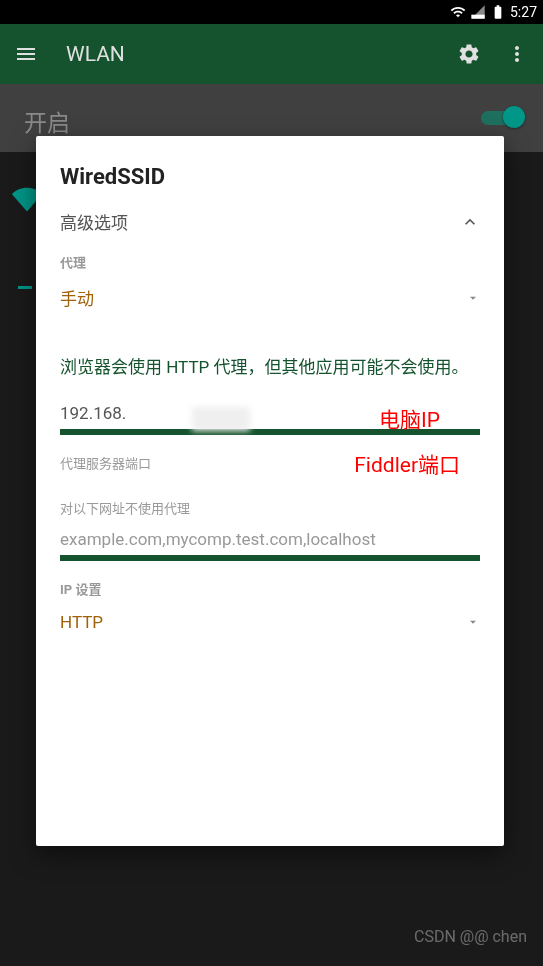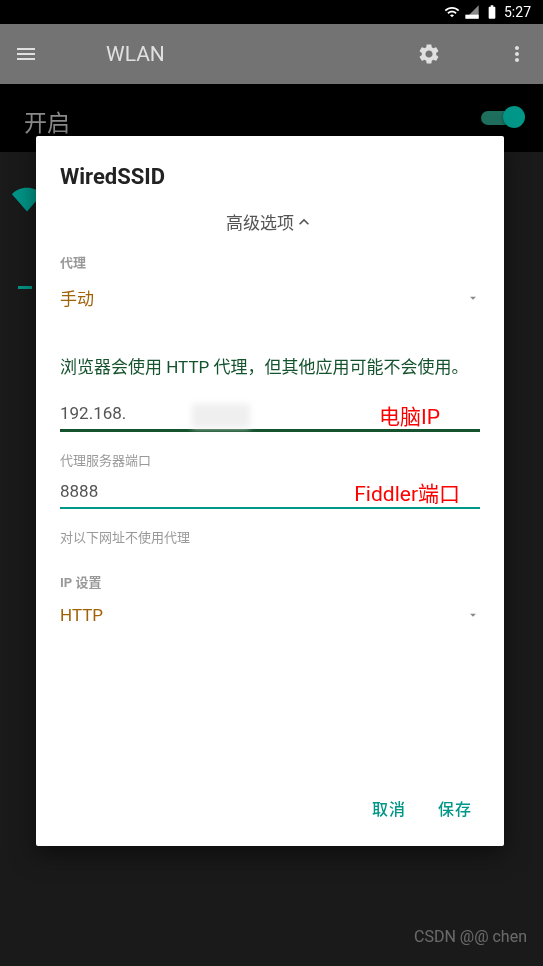--- a/index.html
+++ b/index.html
@@ -1,51 +1,51 @@
 <!DOCTYPE html>
 <html><head>
   <meta charset="utf-8">
   <style>
     * { margin: 0; padding: 0; box-sizing: border-box; font-family: Roboto, "Noto Sans CJK SC", sans-serif; }
     body { width: 543px; height: 966px; background: #1a1a1a; position: relative; overflow: hidden; }
     
-    .status-bar { height: 24px; background: #000; display: flex; justify-content: flex-end; align-items: center; padding: 0 12px; gap: 4px; color: #fff; font-size: 14px; }
+    .status-bar { height: 24px; background: #000; display: flex; justify-content: flex-end; align-items: center; padding: 0 6px; gap: 4px; color: #fff; font-size: 14px; }
     .status-bar svg { width: 16px; height: 16px; }
     
-    .app-bar { height: 60px; background: #737373; display: flex; align-items: center; padding: 0 14px; color: #fff; gap: 40px; }
+    .app-bar { height: 60px; background: #14532d; display: flex; align-items: center; padding: 0 14px; color: #fff; }
     .app-bar .menu { width: 24px; height: 24px; margin-right: 28px; }
     .app-title { font-size: 21px; color: #e0e0e0; flex: 1; }
     .app-bar .action { width: 24px; height: 24px; margin-left: 24px; }
     
-    .sub-header { background: #000000; padding: 20px 24px 14px; position: relative; }
+    .sub-header { background: #404040; padding: 20px 24px 14px; position: relative; }
     .sub-title { font-size: 23px; color: #8a8a8a; }
     .toggle { position: absolute; right: 18px; top: 22px; width: 44px; height: 24px; }
     .toggle-track { width: 38px; height: 14px; background: #1f6f5f; border-radius: 10px; position: absolute; top: 5px; }
     .toggle-thumb { width: 22px; height: 22px; background: #009688; border-radius: 50%; position: absolute; right: 0; box-shadow: 0 1px 3px rgba(0,0,0,0.4); }
     
     .bg-wifi { position: absolute; left: 12px; top: 184px; }
     .bg-wifi svg { width: 30px; height: 30px; fill: #009688; }
     .bg-line { position: absolute; left: 18px; top: 286px; width: 14px; height: 3px; background: #009688; }
     
     .dialog { position: absolute; left: 36px; top: 136px; width: 468px; height: 710px; background: #fff; border-radius: 2px; box-shadow: 0 8px 24px rgba(0,0,0,0.5); padding: 28px 24px 14px; display: flex; flex-direction: column; }
     .dialog-title { font-size: 22px; font-weight: 700; color: #222; margin-bottom: 20px; }
     
-    .expand-row { display: flex; justify-content: center; align-items: center; font-size: 17px; color: #555; margin-bottom: 18px; cursor: pointer; }
+    .expand-row { display: flex; justify-content: space-between; align-items: center; font-size: 17px; color: #555; margin-bottom: 18px; cursor: pointer; }
     .chevron { width: 20px; height: 20px; }
     
     .label { font-size: 13px; color: #999; margin-bottom: 6px; font-weight: bold; }
     .select-row { display: flex; justify-content: space-between; align-items: center; font-size: 17px; color: #a16207; padding: 8px 0 6px; cursor: pointer; }
     .select-row .drop { width: 14px; height: 14px; }
     
     .spacer { height: 38px; }
     .info-text { font-size: 17px; color: #14532d; line-height: 1.6; margin-bottom: 18px; }
     
     .field { margin-bottom: 18px; position: relative; }
     .field-label { font-size: 13px; color: #999; margin-bottom: 8px; }
-    .input { width: 100%; border: none; border-bottom: 3px solid #14532d; padding: 4px 0 6px; font-size: 17px; color: #555; outline: none; background: transparent; }
+    .input { width: 100%; border: none; border-bottom: 6px solid #14532d; padding: 4px 0 6px; font-size: 17px; color: #555; outline: none; background: transparent; }
     .input.active { border-bottom: 2px solid #009688; }
     .input::placeholder { color: #999; }
     .blur { position: absolute; left: 132px; bottom: 4px; width: 58px; height: 24px; background: #efefef; filter: blur(3px); }
     .annotation { position: absolute; color: #ff0000; font-size: 21px; right: 40px; margin-top: 41px; }
     
     .buttons { margin-top: auto; display: flex; justify-content: flex-end; gap: 32px; padding: 12px 8px; }
     .btn { color: #009688; font-size: 16px; font-weight: 500; background: none; border: none; cursor: pointer; letter-spacing: 1px; }
     
     .watermark { position: absolute; right: 16px; bottom: 20px; color: rgba(255,255,255,0.35); font-size: 16px; }
   </style>
@@ -116,35 +116,31 @@
   <div class="info-text">浏览器会使用 HTTP 代理，但其他应用可能不会使用。</div>
 
   <div class="field">
     <input class="input" value="192.168." style="">
     <div class="blur"></div>
     <div class="annotation" style="bottom:2px">电脑IP</div>
   </div>
 
   <div class="field">
     <div class="field-label">代理服务器端口</div>
-    <input class="input active" value="8888" style="">
     <div class="annotation" style="bottom:2px;right:20px">Fiddler端口</div>
   </div>
 
   <div class="field">
     <div class="field-label">对以下网址不使用代理</div>
+    <input class="input" placeholder="example.com,mycomp.test.com,localhost" style="">
   </div>
 
   <div class="label">IP 设置</div>
   <div class="select-row">
     <span>HTTP</span>
     <svg class="drop" viewBox="0 0 24 24" fill="#888">
         <path d="M7 10l5 5 5-5z"></path>
       </svg>
   </div>
 
-  <div class="buttons">
-    <button class="btn">取消</button>
-    <button class="btn">保存</button>
-  </div>
 </div>
 
 <div class="watermark">CSDN @@ chen</div>
 
 </body></html>

